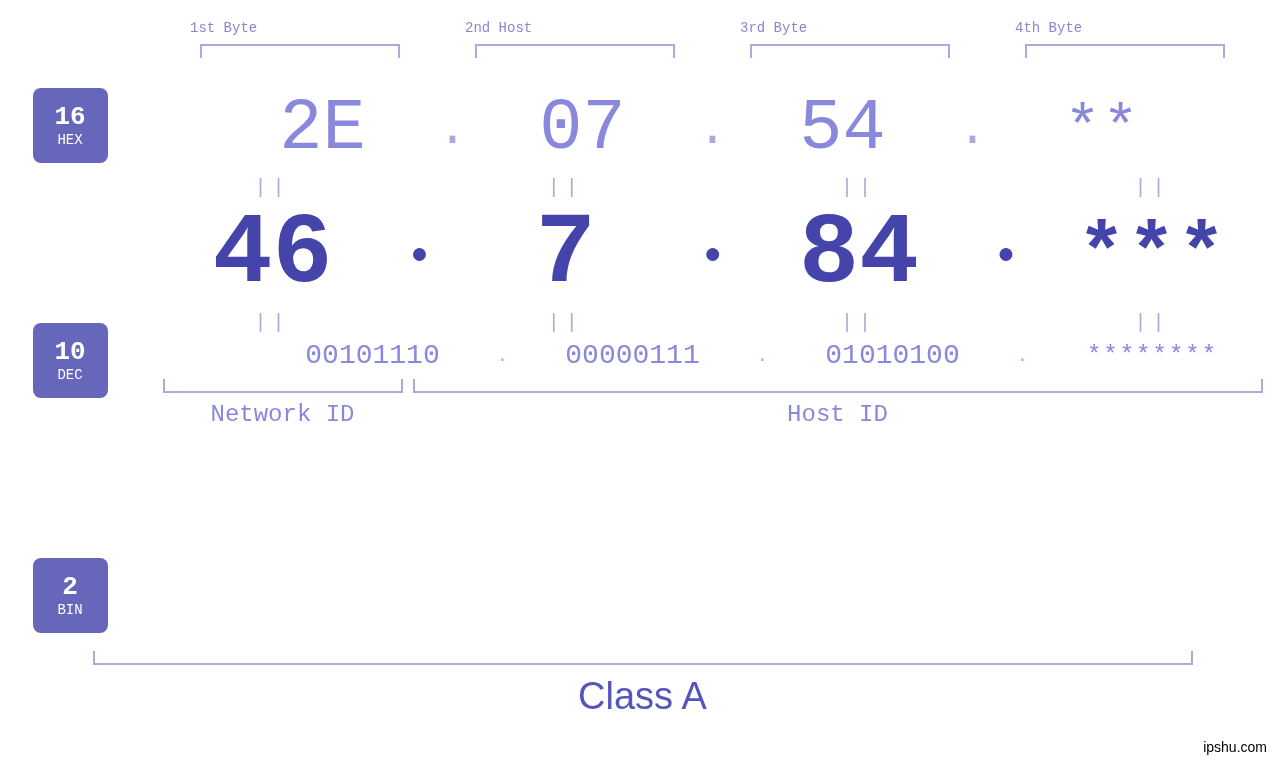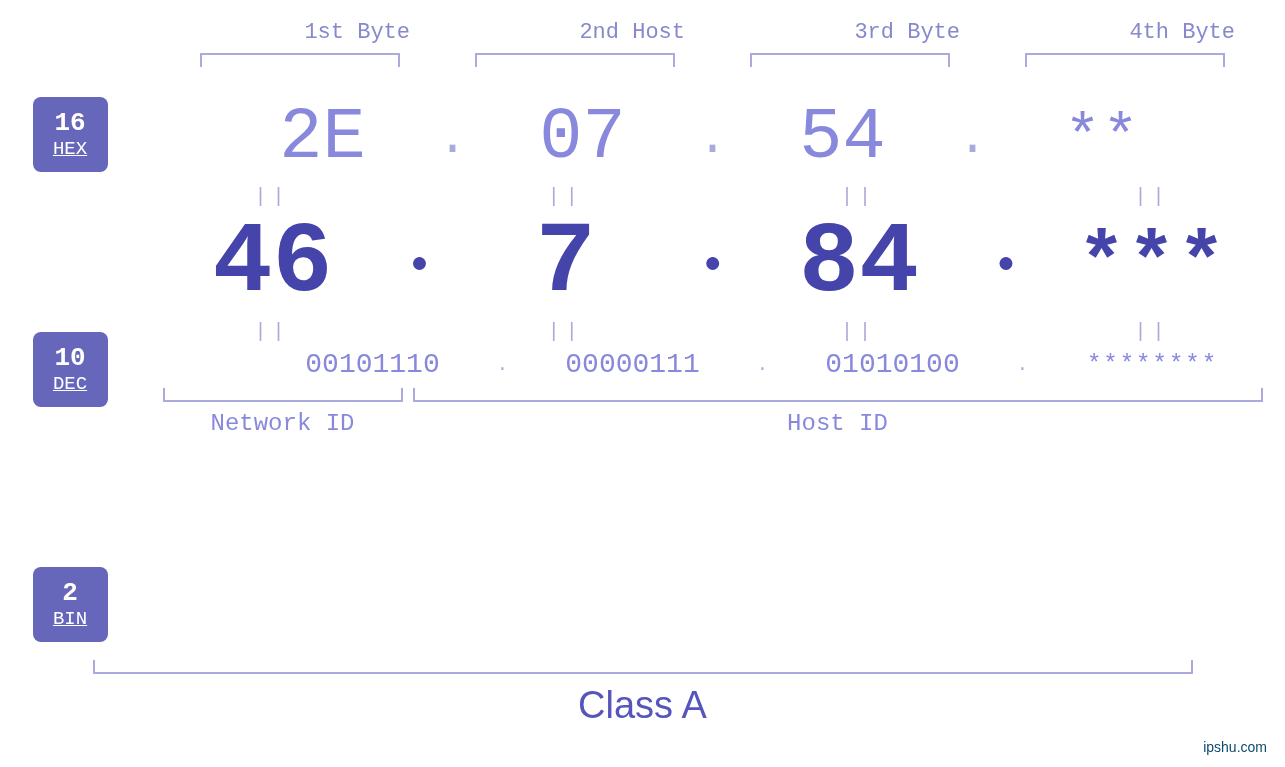--- a/index.html
+++ b/index.html
@@ -27,23 +27,23 @@
     .byte-headers {
       display: flex;
       margin-left: 140px;
       width: 1100px;
       justify-content: space-around;
       margin-bottom: 8px;
     }
 
     .byte-header {
       color: #8888cc;
-      font-size: 22px;
-      font-family: 'Courier New', Courier, monospace;
-      text-align: right;
+      font-size: 14px;
+      font-family: 'Courier New', Courier, monospace;
+      text-align: left;
       width: 220px;
     }
 
     
     .bracket-row {
       display: flex;
       margin-left: 140px;
       width: 1100px;
       justify-content: space-around;
       margin-bottom: 30px;
@@ -79,23 +79,22 @@
       font-family: 'Courier New', Courier, monospace;
     }
 
     .badge-num {
       font-size: 26px;
       font-weight: bold;
       line-height: 1.1;
     }
 
     .badge-label {
-      font-size: 19px;
+      font-size: 14px;
       font-weight: normal;
-      text-decoration: underline;
     }
 
     
     .hex-value {
       font-size: 72px;
       color: #8888dd;
       font-family: 'Courier New', Courier, monospace;
       font-weight: normal;
     }
 
@@ -205,21 +204,21 @@
       color: #5555bb;
       font-size: 38px;
       font-family: Liberation Sans, sans-serif;
       margin-top: 10px;
     }
 
     .watermark {
       position: absolute;
       bottom: 12px;
       right: 18px;
-      color: #0c4a6e;
+      color: #000000;
       font-size: 14px;
       font-family: Arial, sans-serif;
       margin-left: 36px;
     }
 
     .rows-wrapper {
       display: flex;
       width: 1285px;
     }
 

